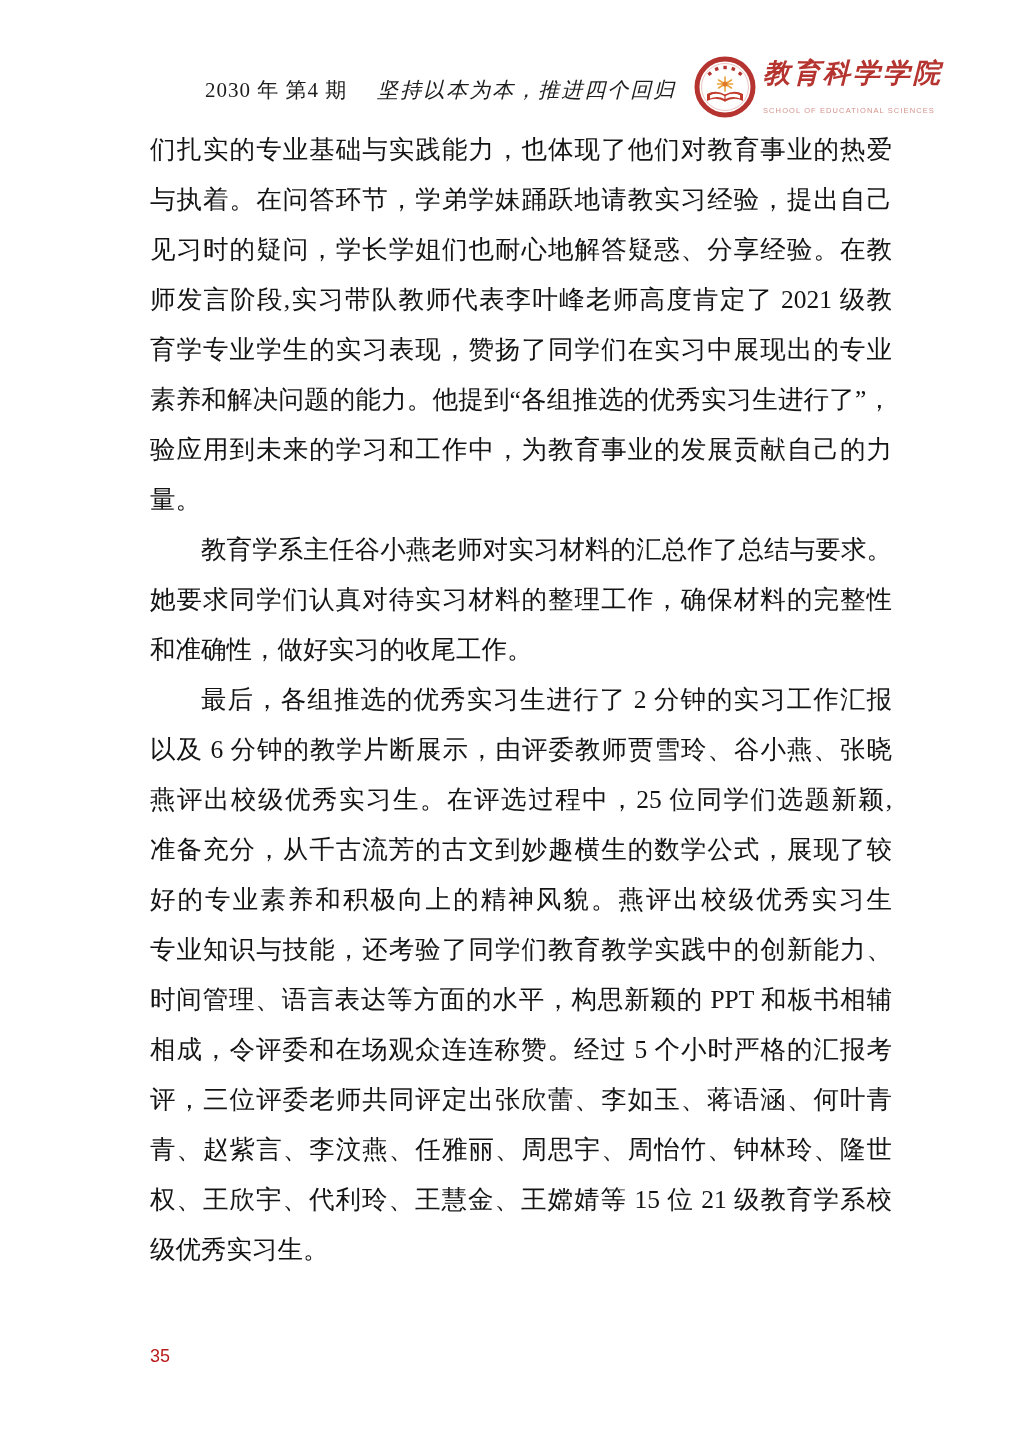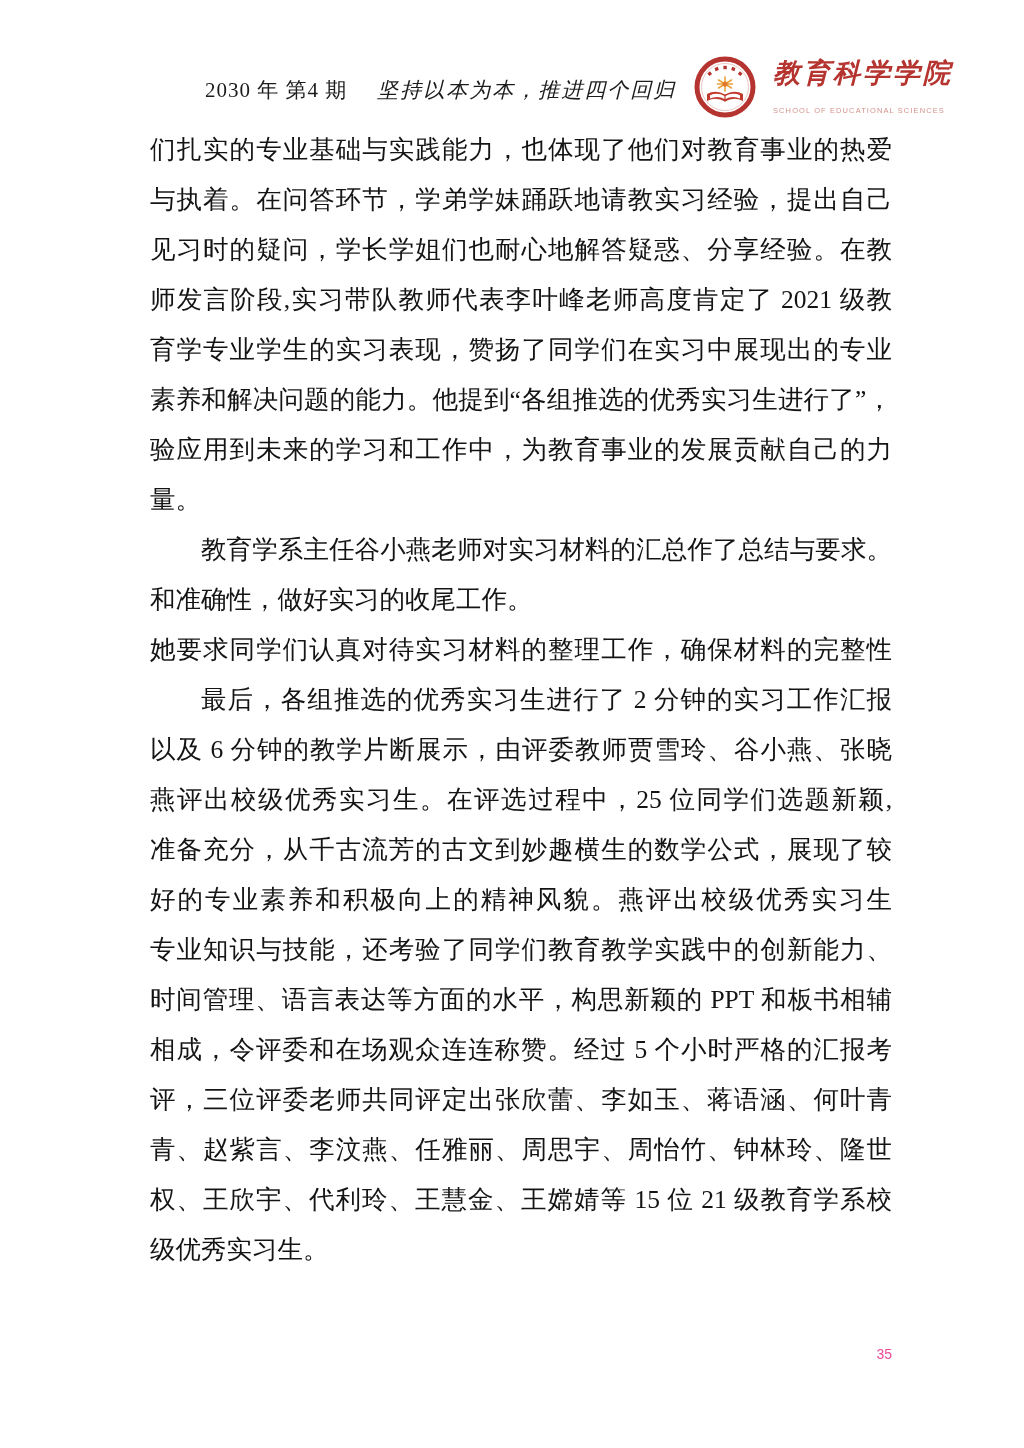--- a/index.html
+++ b/index.html
@@ -28,21 +28,21 @@
     margin-left: 30px;
     letter-spacing: 2px;
   }
 
   .logo {
     position: absolute;
     left: 694px;
     top: 56px;
     display: flex;
     align-items: center;
-    gap: 17px;
+    gap: 7px;
   }
   .seal { width: 62px; height: 62px; display: block; }
   .logo-text { display: flex; flex-direction: column; }
   .logo-cn {
     font-size: 27px;
     font-weight: bold;
     color: #b5342f;
     letter-spacing: 3px;
     font-style: italic;
     line-height: 1.1;
@@ -75,23 +75,23 @@
   }
   .line.indent { text-indent: 2em; }
   .line.no-justify { text-align-last: left; }
 
   
   .page-number {
     position: absolute;
     top: 1346px;
     left: 150px;
     width: 742px;
-    text-align: right;
-    font-size: 14px;
-    color: #ec4899;
+    text-align: left;
+    font-size: 18px;
+    color: #b91c1c;
     font-family: "Liberation Sans", sans-serif;
   }
 </style>
 </head>
 <body>
 
 <div class="header-info">
   <span class="issue-info">2030 年 第4 期</span><span class="motto">坚持以本为本，推进四个回归</span>
 </div>
 
@@ -131,22 +131,22 @@
 <div class="content">
     <div class="line">们扎实的专业基础与实践能力，也体现了他们对教育事业的热爱</div>
     <div class="line">与执着。在问答环节，学弟学妹踊跃地请教实习经验，提出自己</div>
     <div class="line">见习时的疑问，学长学姐们也耐心地解答疑惑、分享经验。在教</div>
     <div class="line">师发言阶段,实习带队教师代表李叶峰老师高度肯定了 2021 级教</div>
     <div class="line">育学专业学生的实习表现，赞扬了同学们在实习中展现出的专业</div>
     <div class="line">素养和解决问题的能力。他提到“各组推选的优秀实习生进行了”，</div>
     <div class="line">验应用到未来的学习和工作中，为教育事业的发展贡献自己的力</div>
     <div class="line no-justify">量。</div>
     <div class="line indent">教育学系主任谷小燕老师对实习材料的汇总作了总结与要求。</div>
+    <div class="line">她要求同学们认真对待实习材料的整理工作，确保材料的完整性</div>
     <div class="line no-justify">和准确性，做好实习的收尾工作。</div>
-    <div class="line">她要求同学们认真对待实习材料的整理工作，确保材料的完整性</div>
     <div class="line indent">最后，各组推选的优秀实习生进行了 2 分钟的实习工作汇报</div>
     <div class="line">以及 6 分钟的教学片断展示，由评委教师贾雪玲、谷小燕、张晓</div>
     <div class="line">燕评出校级优秀实习生。在评选过程中，25 位同学们选题新颖,</div>
     <div class="line">准备充分，从千古流芳的古文到妙趣横生的数学公式，展现了较</div>
     <div class="line">好的专业素养和积极向上的精神风貌。燕评出校级优秀实习生</div>
     <div class="line">专业知识与技能，还考验了同学们教育教学实践中的创新能力、</div>
     <div class="line">时间管理、语言表达等方面的水平，构思新颖的 PPT 和板书相辅</div>
     <div class="line">相成，令评委和在场观众连连称赞。经过 5 个小时严格的汇报考</div>
     <div class="line">评，三位评委老师共同评定出张欣蕾、李如玉、蒋语涵、何叶青</div>
     <div class="line">青、赵紫言、李汶燕、任雅丽、周思宇、周怡竹、钟林玲、隆世</div>

